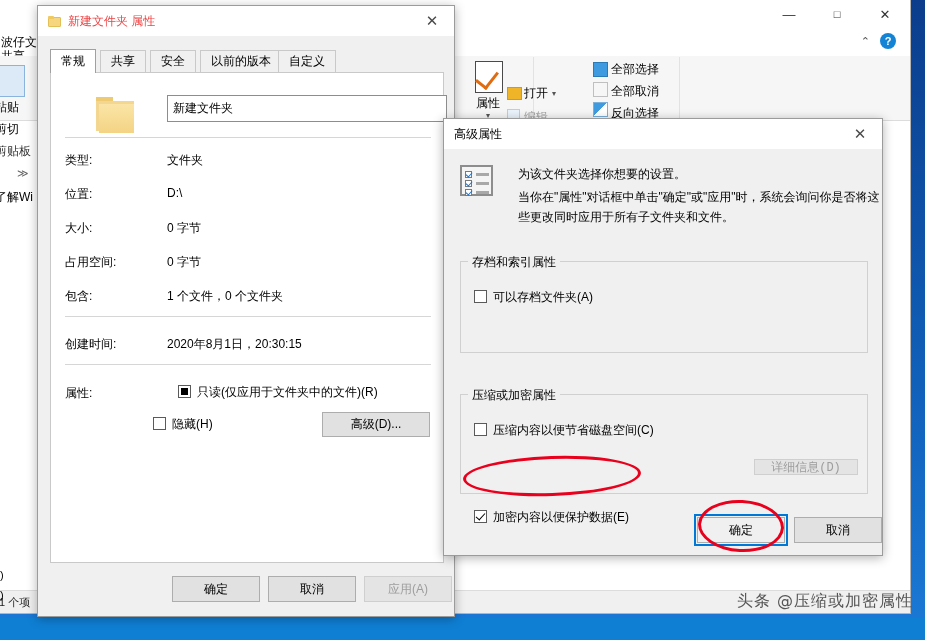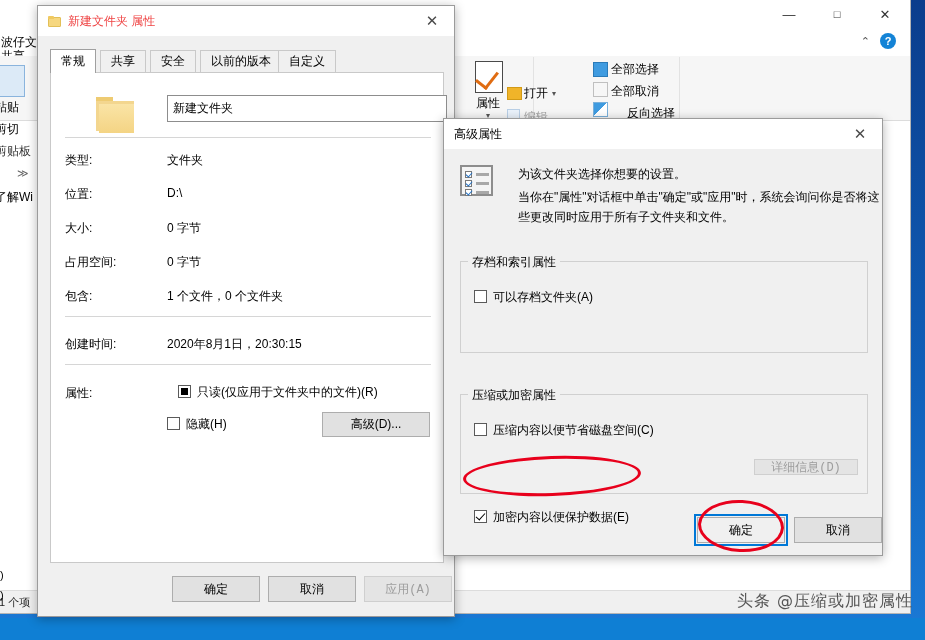--- a/index.html
+++ b/index.html
@@ -170,21 +170,21 @@
   <div class="abs" style="left:598px;top:60px;width:86px;">
     <div class="ribbon-item">
       <span class="abs" style="left:0;top:3px;width:13px;height:13px;background:#3f9be0;
             border:1px solid #2a7ab8;"></span>
       <span style="margin-left:18px;">全部选择</span>
     </div>
     <div class="ribbon-item" style="margin-top:2px;">
       <span class="abs" style="left:0;top:23px;width:13px;height:13px;border:1px solid #bfbfbf;"></span>
       <span style="margin-left:18px;">全部取消</span>
     </div>
-    <div class="ribbon-item" style="margin-top:2px;padding-left:16px;">
+    <div class="ribbon-item" style="margin-top:2px;">
       <span class="abs" style="left:0;top:43px;width:13px;height:13px;background:
             linear-gradient(135deg,#3f9be0 50%,#ffffff 50%);border:1px solid #7ab0da;"></span>
       <span style="margin-left:18px;">反向选择</span>
     </div>
   </div>
 
   <div class="abs" id="explorer-status">
     <span>1 个项</span>
   </div>
   <div class="edge-txt" style="left:2px;top:570px;font-size:11px;">:)</div>
@@ -240,30 +240,30 @@
     <div class="prop-val" style="top:263px;">2020年8月1日，20:30:15</div>
 
     <div class="hr" style="top:291px;"></div>
 
     <div class="prop-lbl" style="top:312px;">属性:</div>
 
     <div class="cbrow" style="left:116px;top:311px;padding-left:11px;">
       <span class="cbx indet"></span><span>只读(仅应用于文件夹中的文件)(R)</span>
     </div>
 
-    <div class="cbrow" style="left:116px;top:343px;">
+    <div class="cbrow" style="left:102px;top:343px;">
       <span class="cbx"></span><span>隐藏(H)</span>
     </div>
 
     <div class="btn" style="left:271px;top:339px;width:108px;height:25px;">高级(D)...</div>
   </div>
 
   <div class="btn" style="left:134px;top:570px;width:88px;height:26px;">确定</div>
   <div class="btn" style="left:230px;top:570px;width:88px;height:26px;">取消</div>
-  <div class="btn disabled" style="left:326px;top:570px;width:88px;height:26px;font-family:Liberation Mono, monospace;">应用(A)</div>
+  <div class="btn disabled" style="left:326px;top:570px;width:88px;height:26px;">应用(A)</div>
 </div>
 
 <div class="abs dlg" id="adv-dialog">
 
   <div class="dlg-title">
     <span>高级属性</span>
   </div>
   <div class="dlg-close">✕</div>
 
   <div id="adv-icon">

